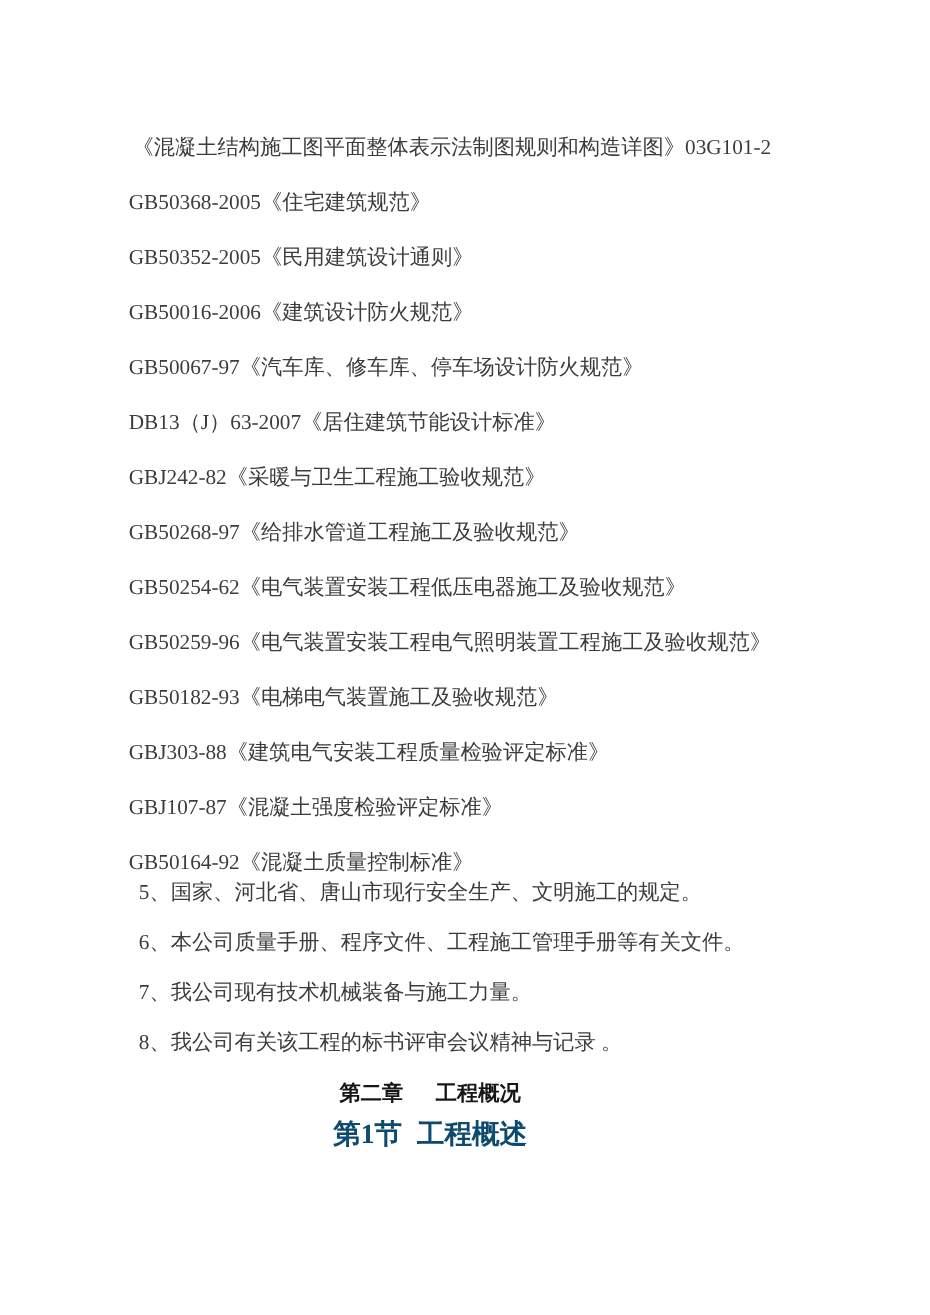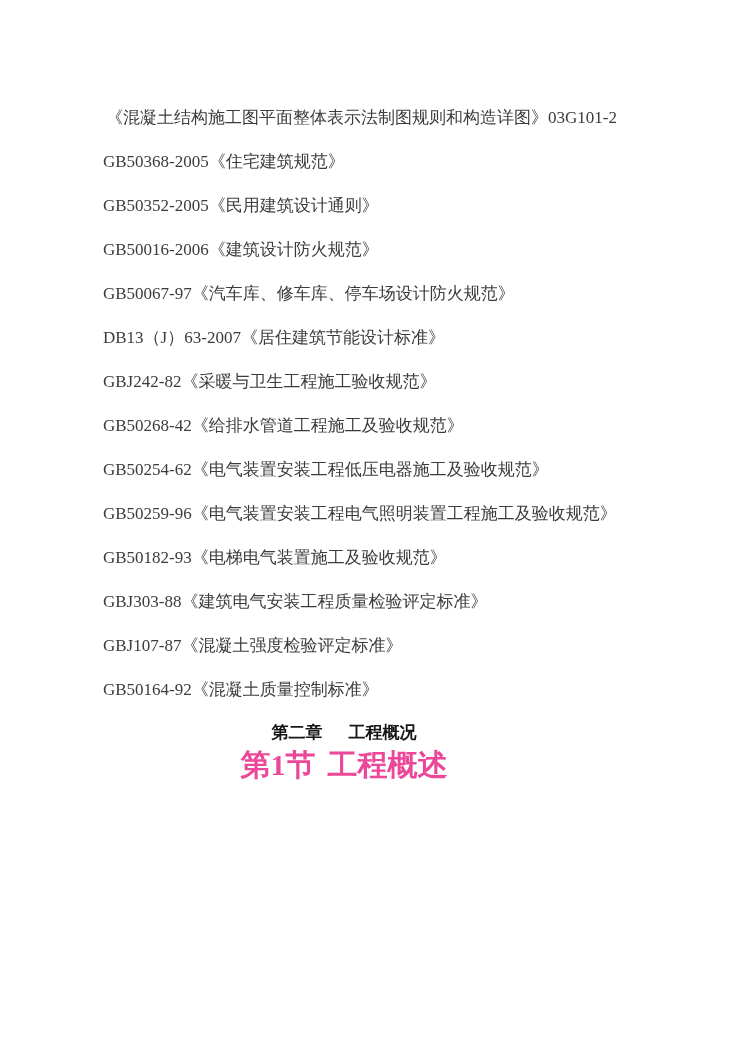--- a/index.html
+++ b/index.html
@@ -49,51 +49,57 @@
     line-height: 22px;
     font-weight: bold;
     color: #161616;
   }
   .chapter-heading .title {
     margin-left: 26px;
   }
   .section-heading {
     margin: 6px 0 0 0;
     text-align: center;
-    font-size: 30px;
+    font-size: 22px;
     line-height: 30px;
     font-weight: bold;
-    color: #ec4899;
+    color: #0c4a6e;
   }
   .section-heading .title {
     margin-left: 12px;
   }
 </style>
 </head>
 <body>
 
 <div class="page">
 
   <div class="standards">
     <p class="hang">《混凝土结构施工图平面整体表示法制图规则和构造详图》03G101-2</p>
     <p>GB50368-2005《住宅建筑规范》</p>
     <p>GB50352-2005《民用建筑设计通则》</p>
     <p>GB50016-2006《建筑设计防火规范》</p>
     <p>GB50067-97《汽车库、修车库、停车场设计防火规范》</p>
     <p>DB13（J）63-2007《居住建筑节能设计标准》</p>
     <p>GBJ242-82《采暖与卫生工程施工验收规范》</p>
-    <p>GB50268-42《给排水管道工程施工及验收规范》</p>
+    <p>GB50268-97《给排水管道工程施工及验收规范》</p>
     <p>GB50254-62《电气装置安装工程低压电器施工及验收规范》</p>
     <p>GB50259-96《电气装置安装工程电气照明装置工程施工及验收规范》</p>
     <p>GB50182-93《电梯电气装置施工及验收规范》</p>
     <p>GBJ303-88《建筑电气安装工程质量检验评定标准》</p>
     <p>GBJ107-87《混凝土强度检验评定标准》</p>
     <p>GB50164-92《混凝土质量控制标准》</p>
   </div>
 
+  <div class="items">
+    <p>5、国家、河北省、唐山市现行安全生产、文明施工的规定。</p>
+    <p>6、本公司质量手册、程序文件、工程施工管理手册等有关文件。</p>
+    <p>7、我公司现有技术机械装备与施工力量。</p>
+    <p>8、我公司有关该工程的标书评审会议精神与记录 。</p>
+  </div>
 
   <h2 class="chapter-heading">
     <span class="label">第二章</span><span class="title">工程概况</span>
   </h2>
 
   <h1 class="section-heading">
     <span class="label">第1节</span><span class="title">工程概述</span>
   </h1>
 
 </div>

